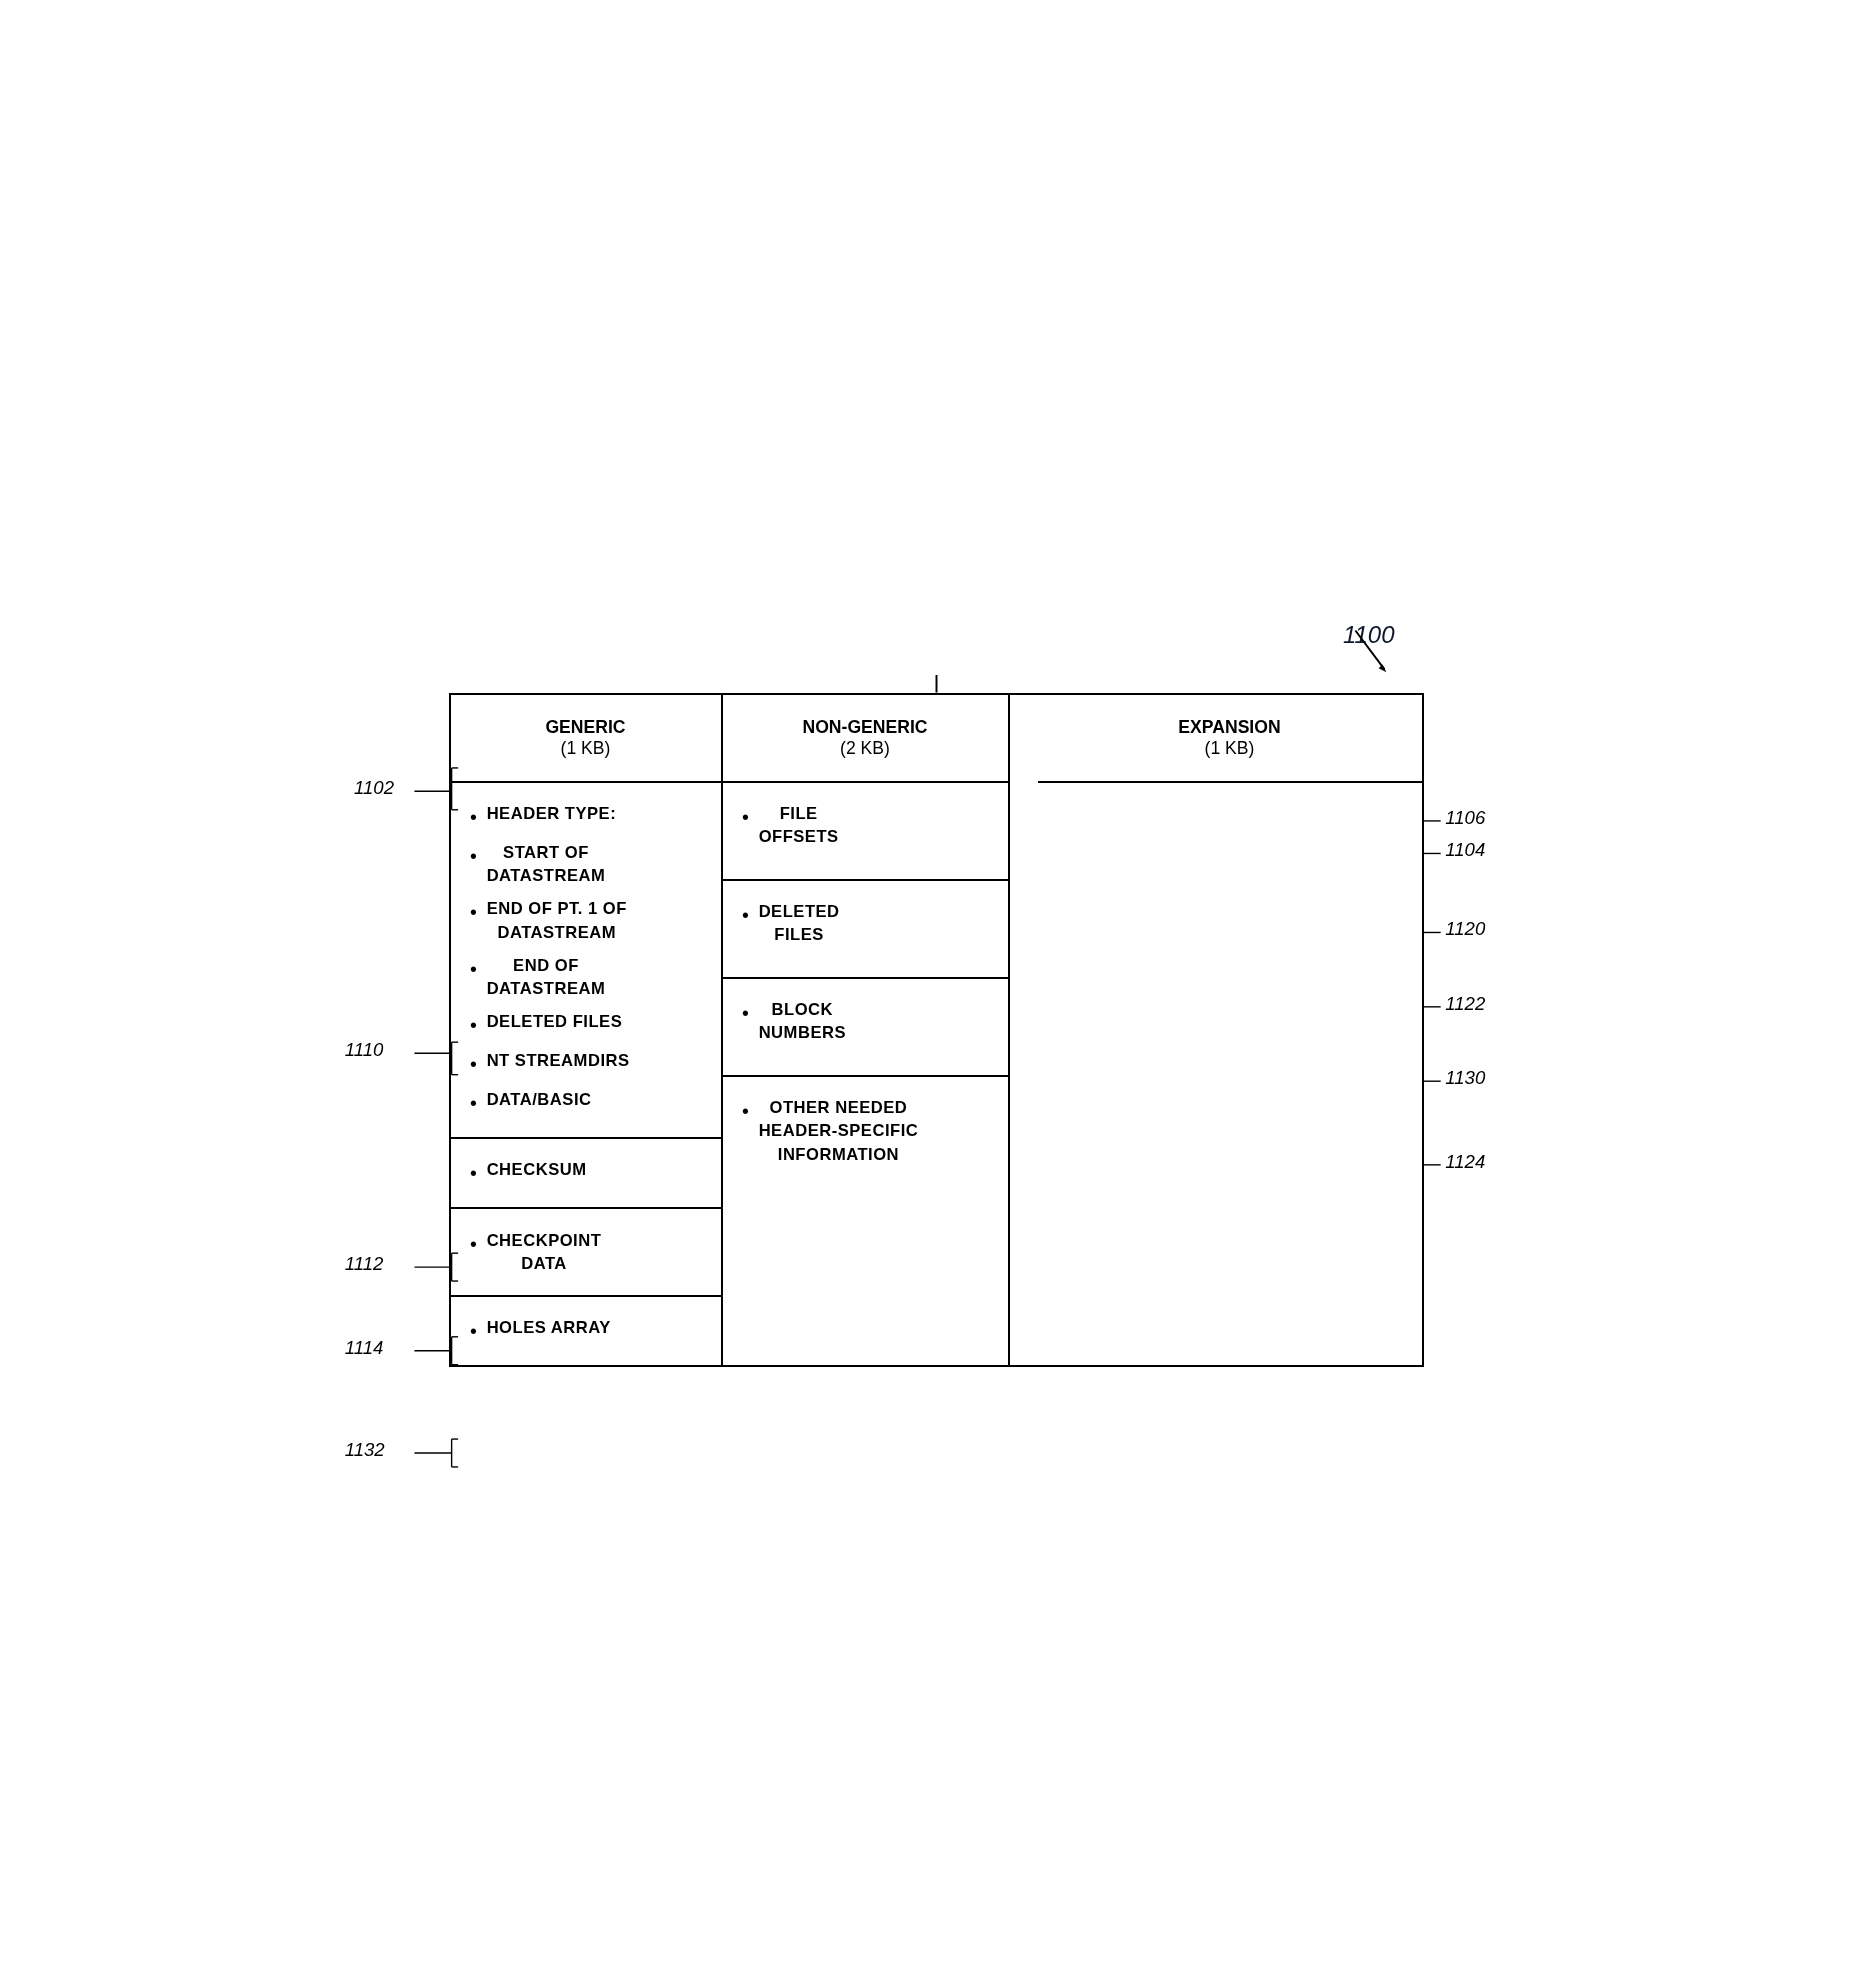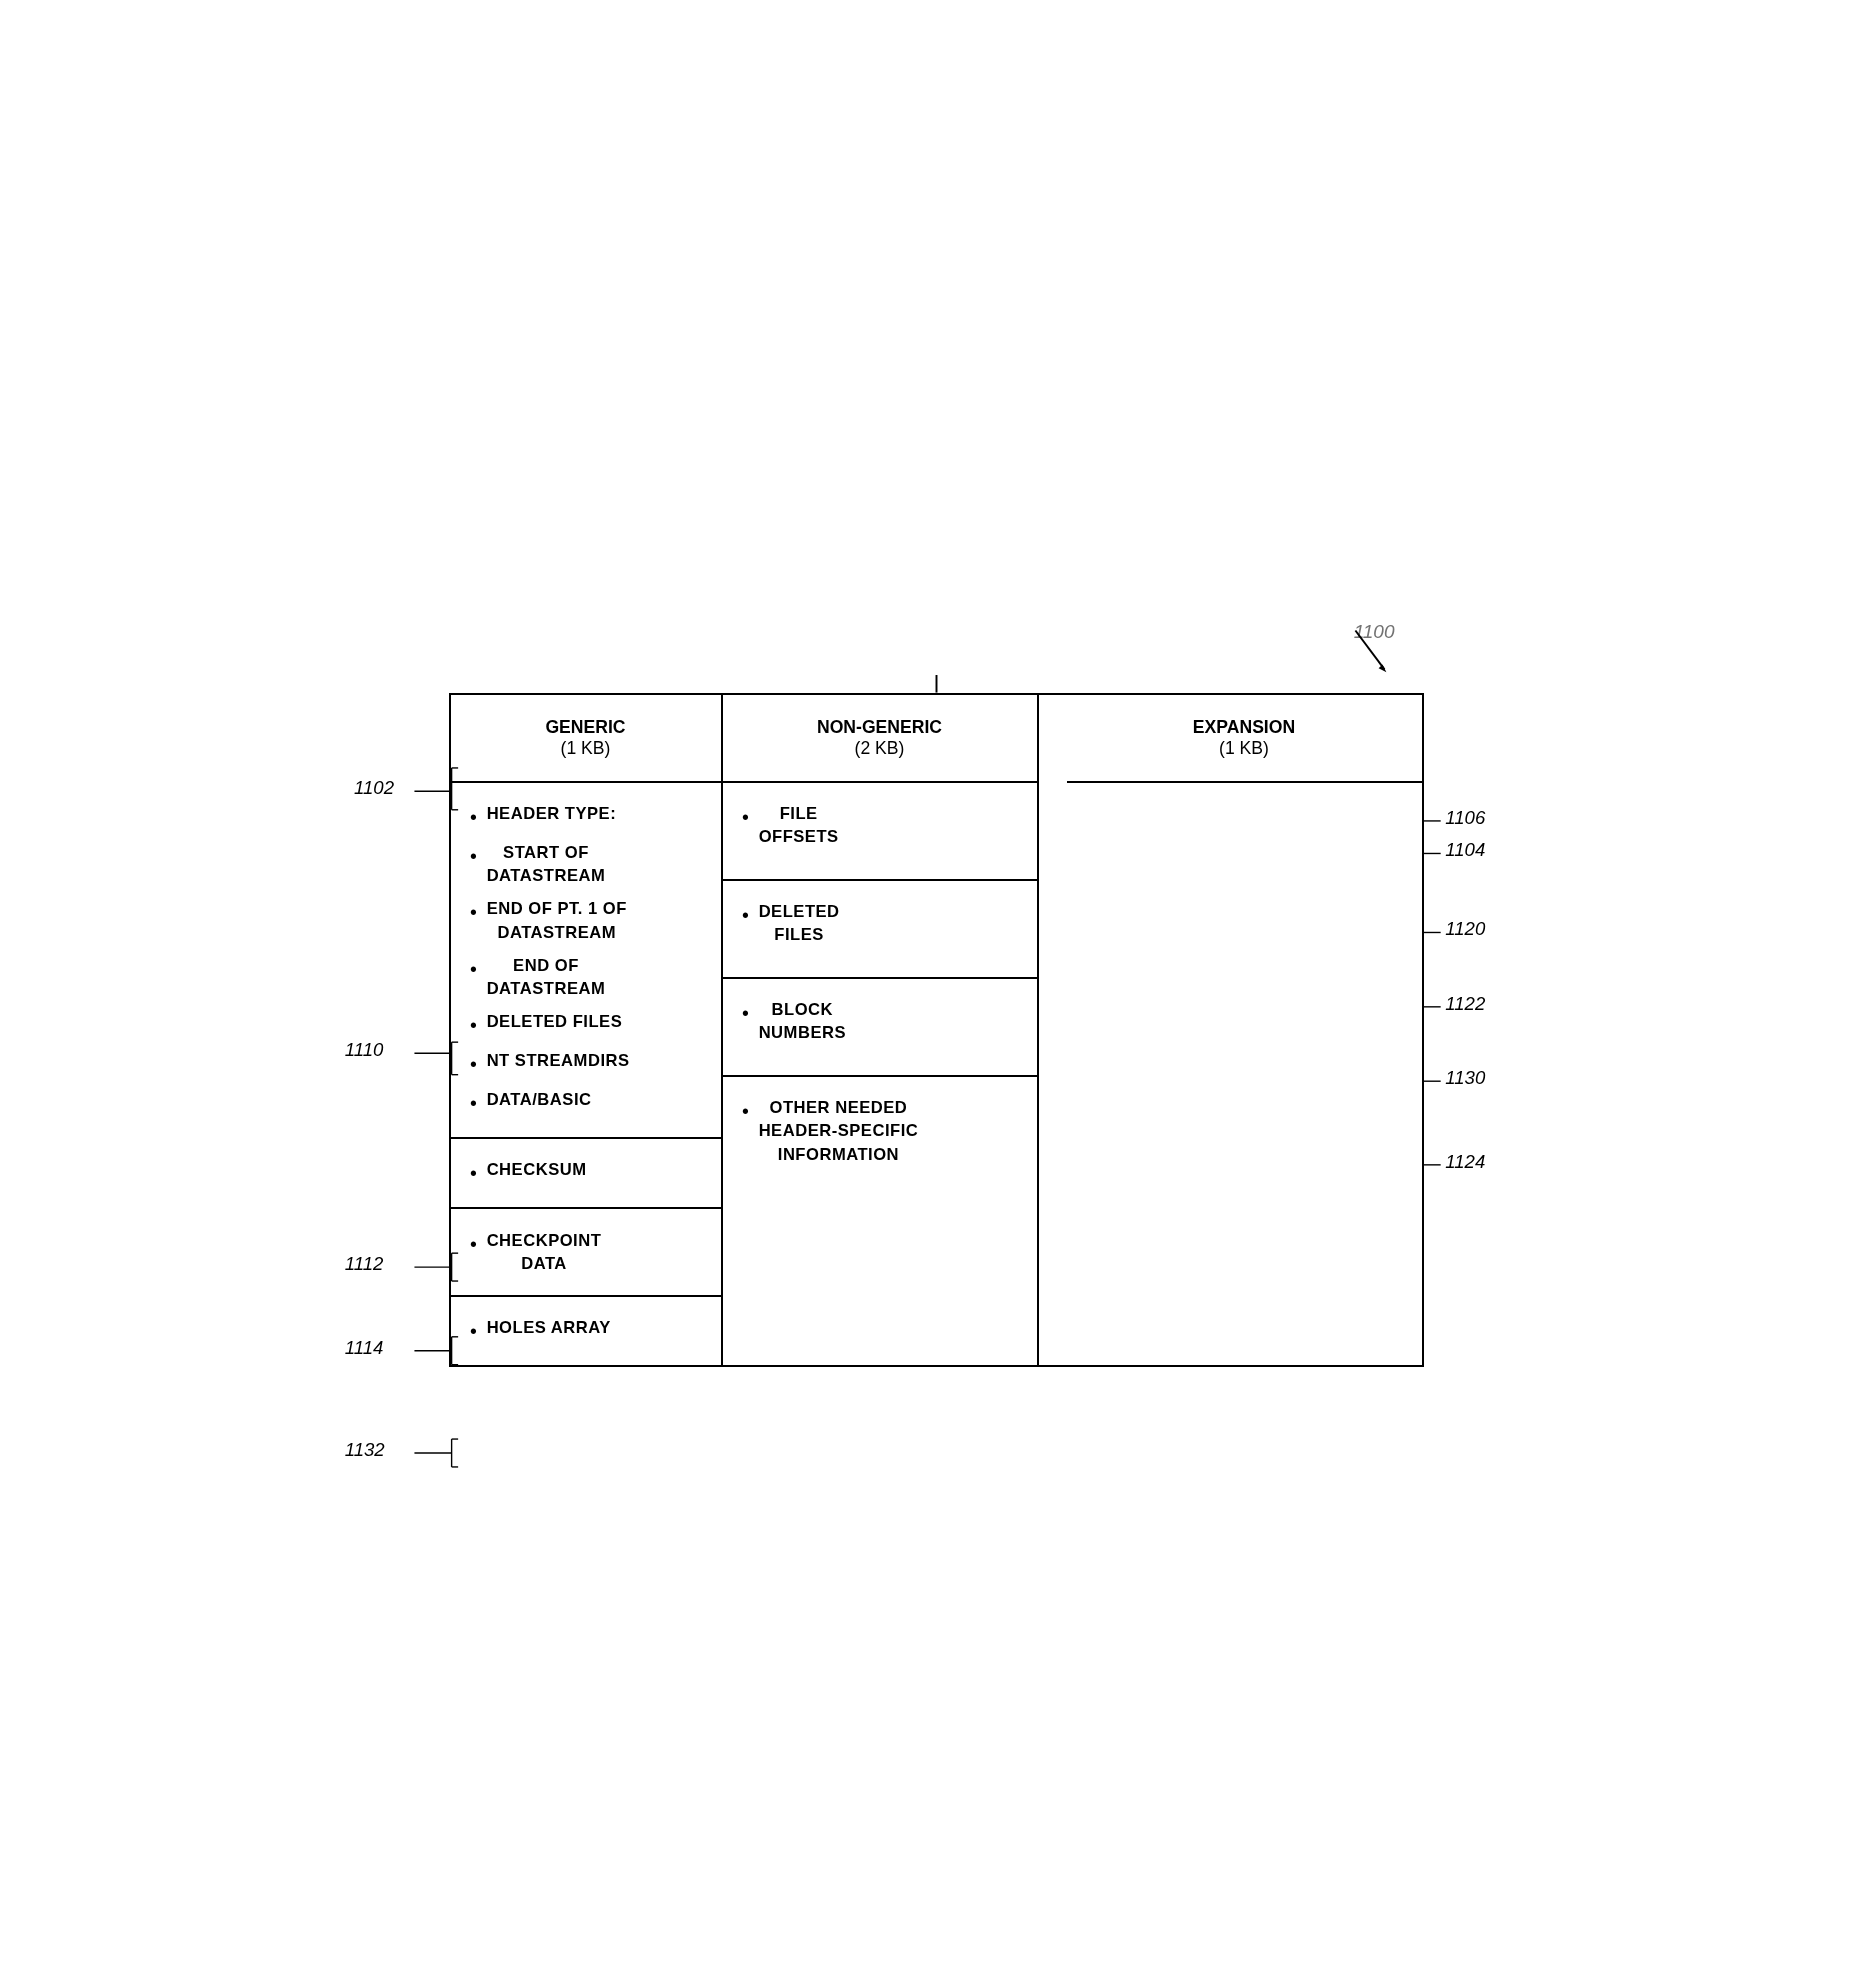--- a/index.html
+++ b/index.html
@@ -24,22 +24,22 @@
       width: 975px;
       margin-top: 59px;
     }
 
     
     .label-1100 {
       position: absolute;
       top: -54px;
       right: 29px;
       font-style: italic;
-      font-size: 19px;
-      color: #737373;
+      font-size: 24px;
+      color: #0f172a;
     }
 
     
     .header-label {
       text-align: center;
       font-size: 21.5px;
       font-weight: bold;
       letter-spacing: 2px;
       margin-bottom: 0px;
       padding-bottom: 4.9px;
@@ -56,21 +56,21 @@
     
     .col-generic {
       width: 272px;
       border-right: 2.9px solid #000;
       display: flex;
       flex-direction: column;
     }
 
     
     .col-non-generic {
-      width: 316px;
+      width: 287px;
       border-right: 2.9px solid #000;
       display: flex;
       flex-direction: column;
     }
 
     
     .col-expansion {
       flex: 1;
       display: flex;
       flex-direction: column;

